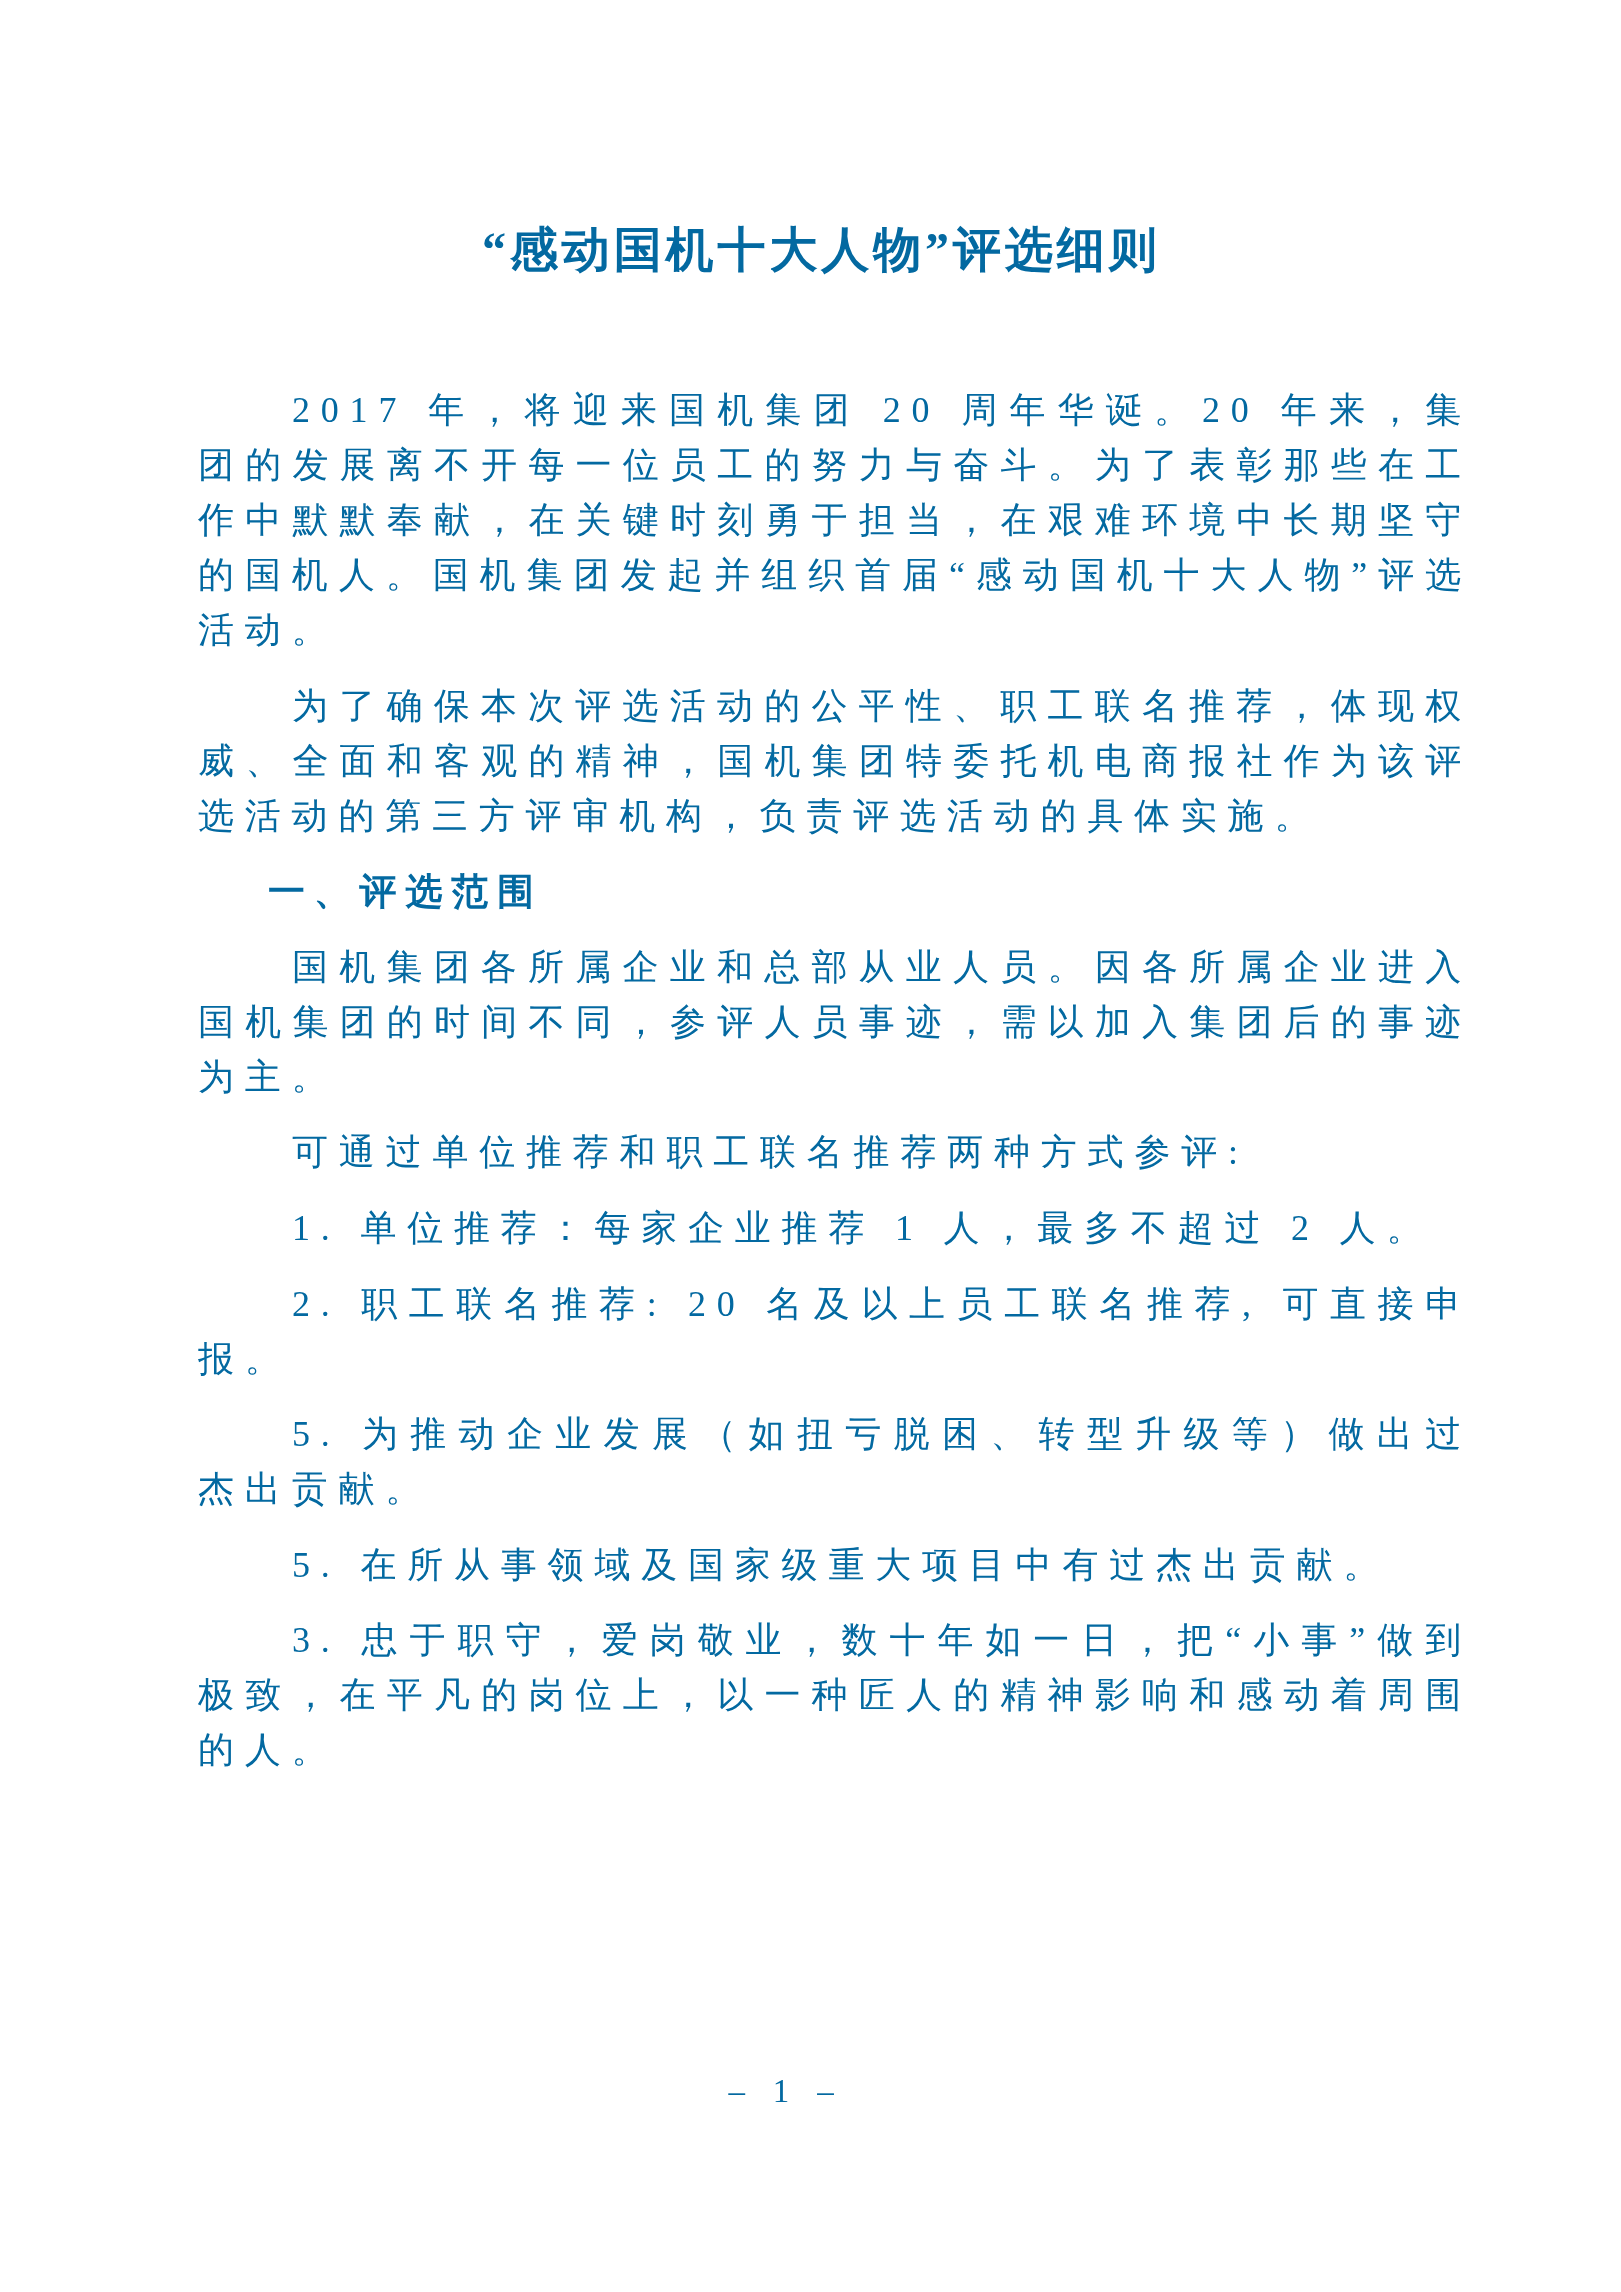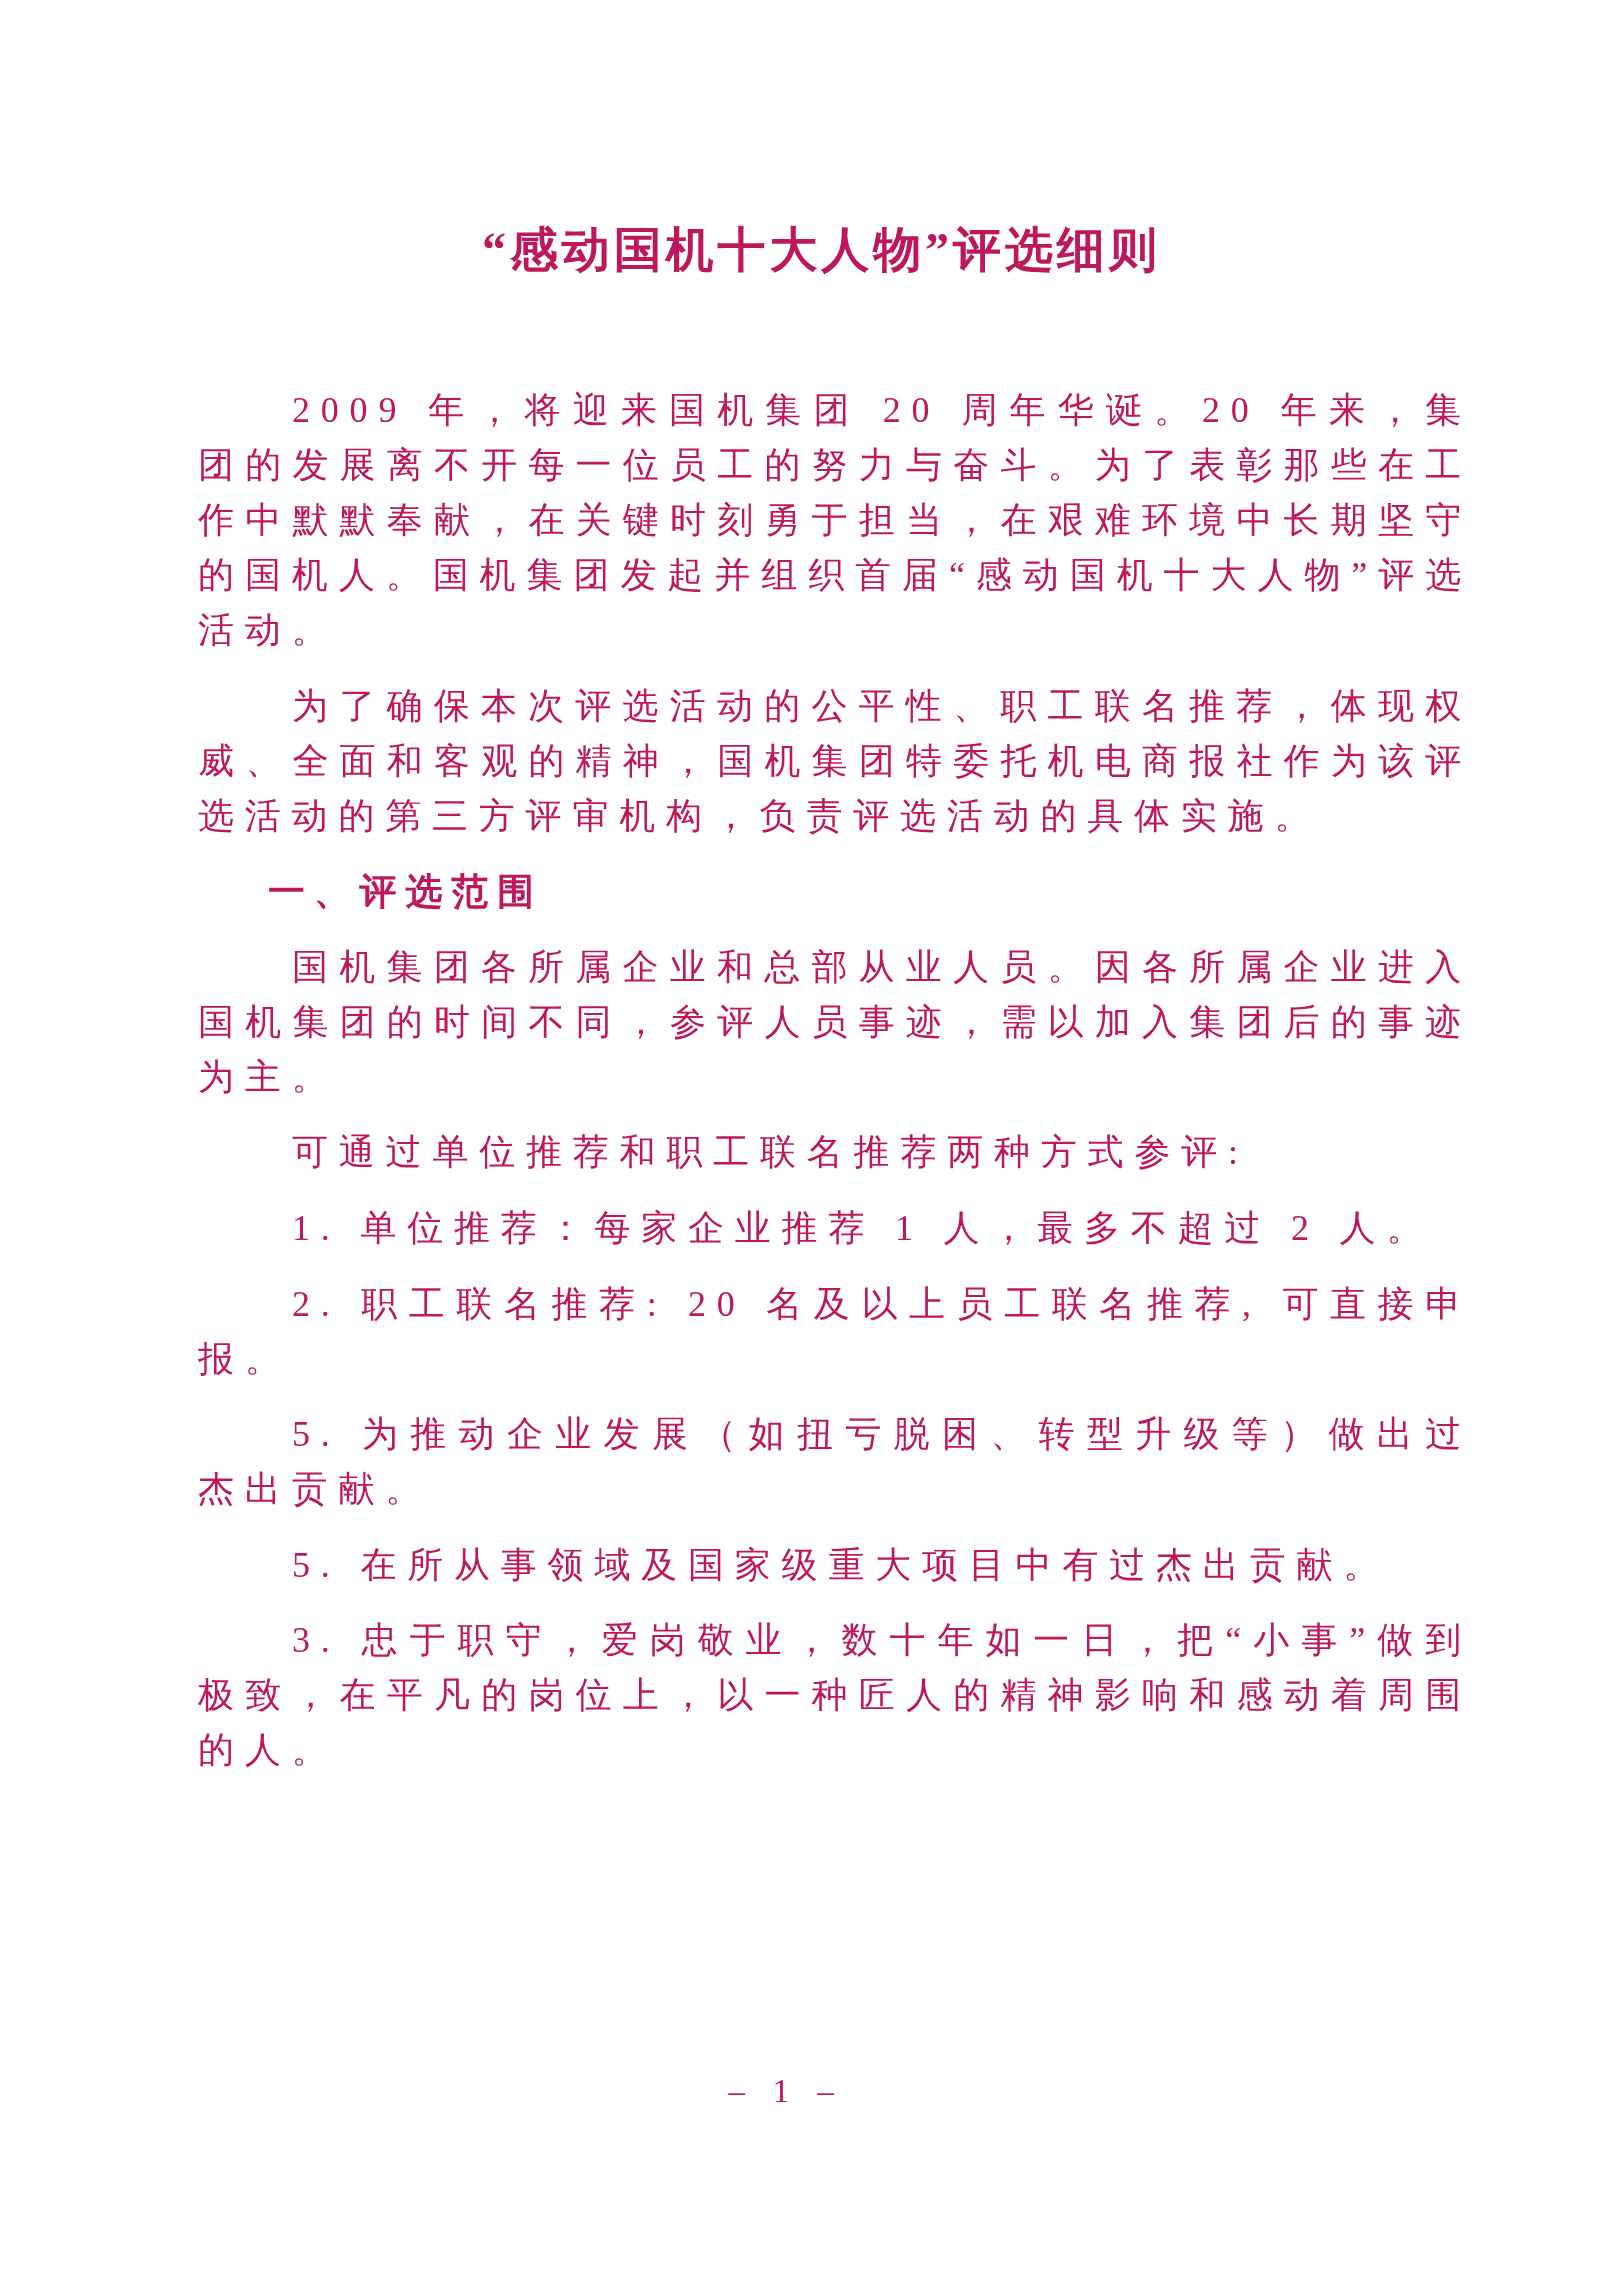--- a/index.html
+++ b/index.html
@@ -5,21 +5,21 @@
   html, body {
     margin: 0;
     padding: 0;
     background: #ffffff;
   }
   .page {
     position: relative;
     width: 1621px;
     height: 2293px;
     background: #ffffff;
-    color: #be185d;
+    color: #0369a1;
     font-family: "Liberation Serif", "DejaVu Serif", serif;
     overflow: hidden;
   }
   .content {
     position: absolute;
     left: 198px;
     top: 0;
     width: 1274px;
   }
   .doc-title {
@@ -62,21 +62,21 @@
   }
 </style>
 </head>
 <body>
 
 <div class="page">
   <div class="content">
 
     <h1 class="doc-title">“感动国机十大人物”评选细则</h1>
 
-    <p class="para first">2009 年，将迎来国机集团 20 周年华诞。20 年来，集团的发展离不开每一位员工的努力与奋斗。为了表彰那些在工作中默默奉献，在关键时刻勇于担当，在艰难环境中长期坚守的国机人。国机集团发起并组织首届“感动国机十大人物”评选活动。</p>
+    <p class="para first">2017 年，将迎来国机集团 20 周年华诞。20 年来，集团的发展离不开每一位员工的努力与奋斗。为了表彰那些在工作中默默奉献，在关键时刻勇于担当，在艰难环境中长期坚守的国机人。国机集团发起并组织首届“感动国机十大人物”评选活动。</p>
 
     <p class="para">为了确保本次评选活动的公平性、职工联名推荐，体现权威、全面和客观的精神，国机集团特委托机电商报社作为该评选活动的第三方评审机构，负责评选活动的具体实施。</p>
 
     <h2 class="heading">一、评选范围</h2>
 
     <p class="para">国机集团各所属企业和总部从业人员。因各所属企业进入国机集团的时间不同，参评人员事迹，需以加入集团后的事迹为主。</p>
 
 
     <p class="para">可通过单位推荐和职工联名推荐两种方式参评:</p>
 

